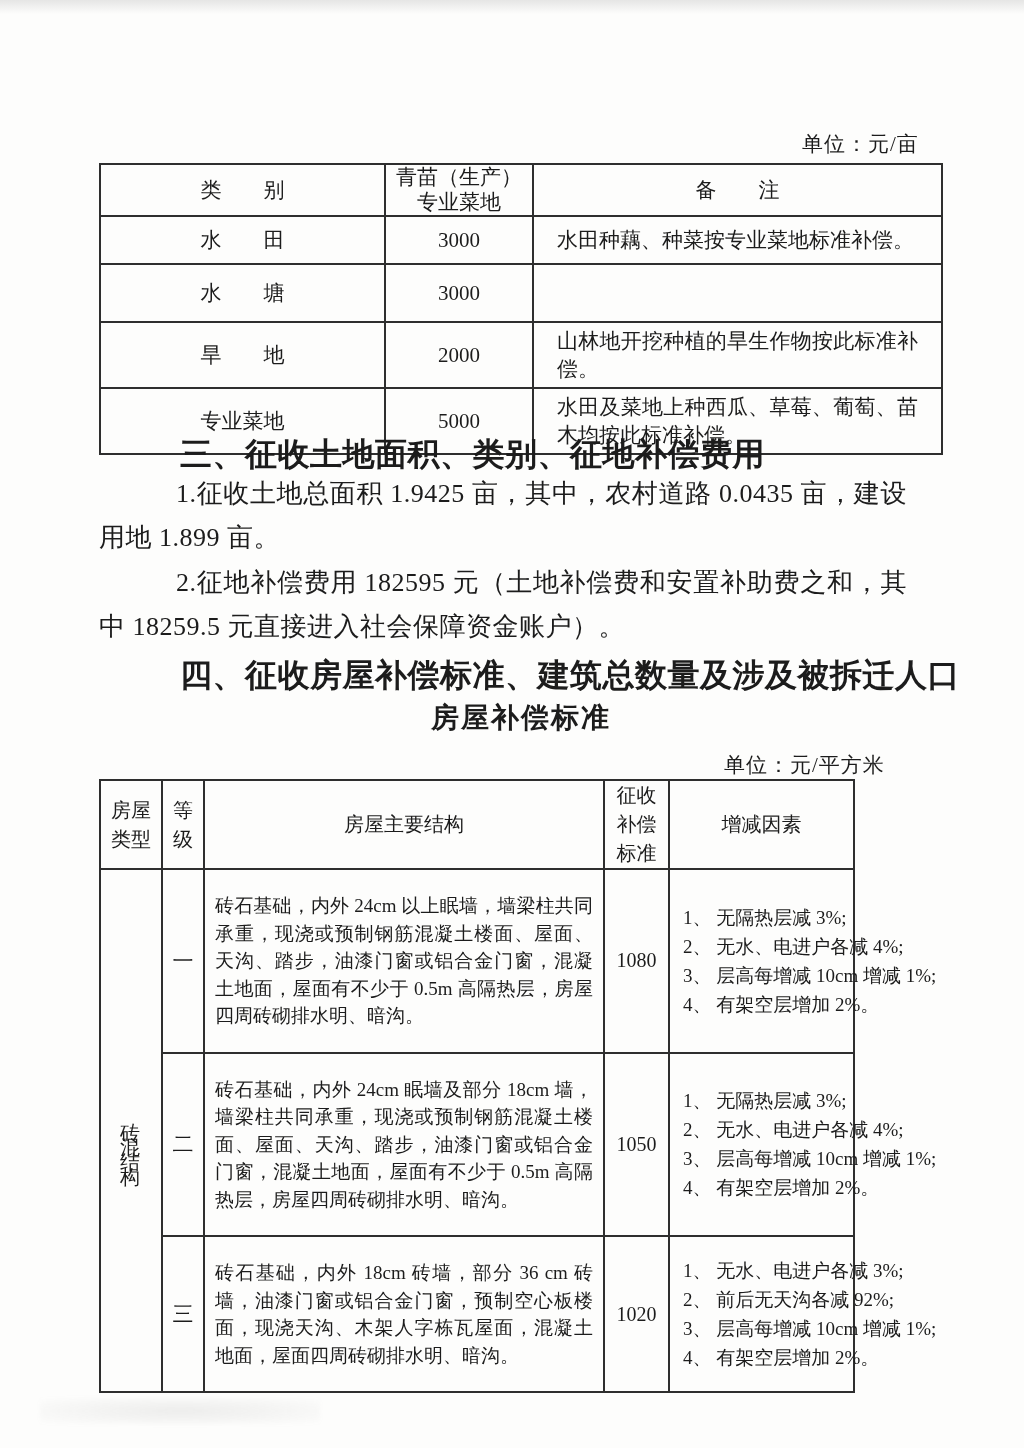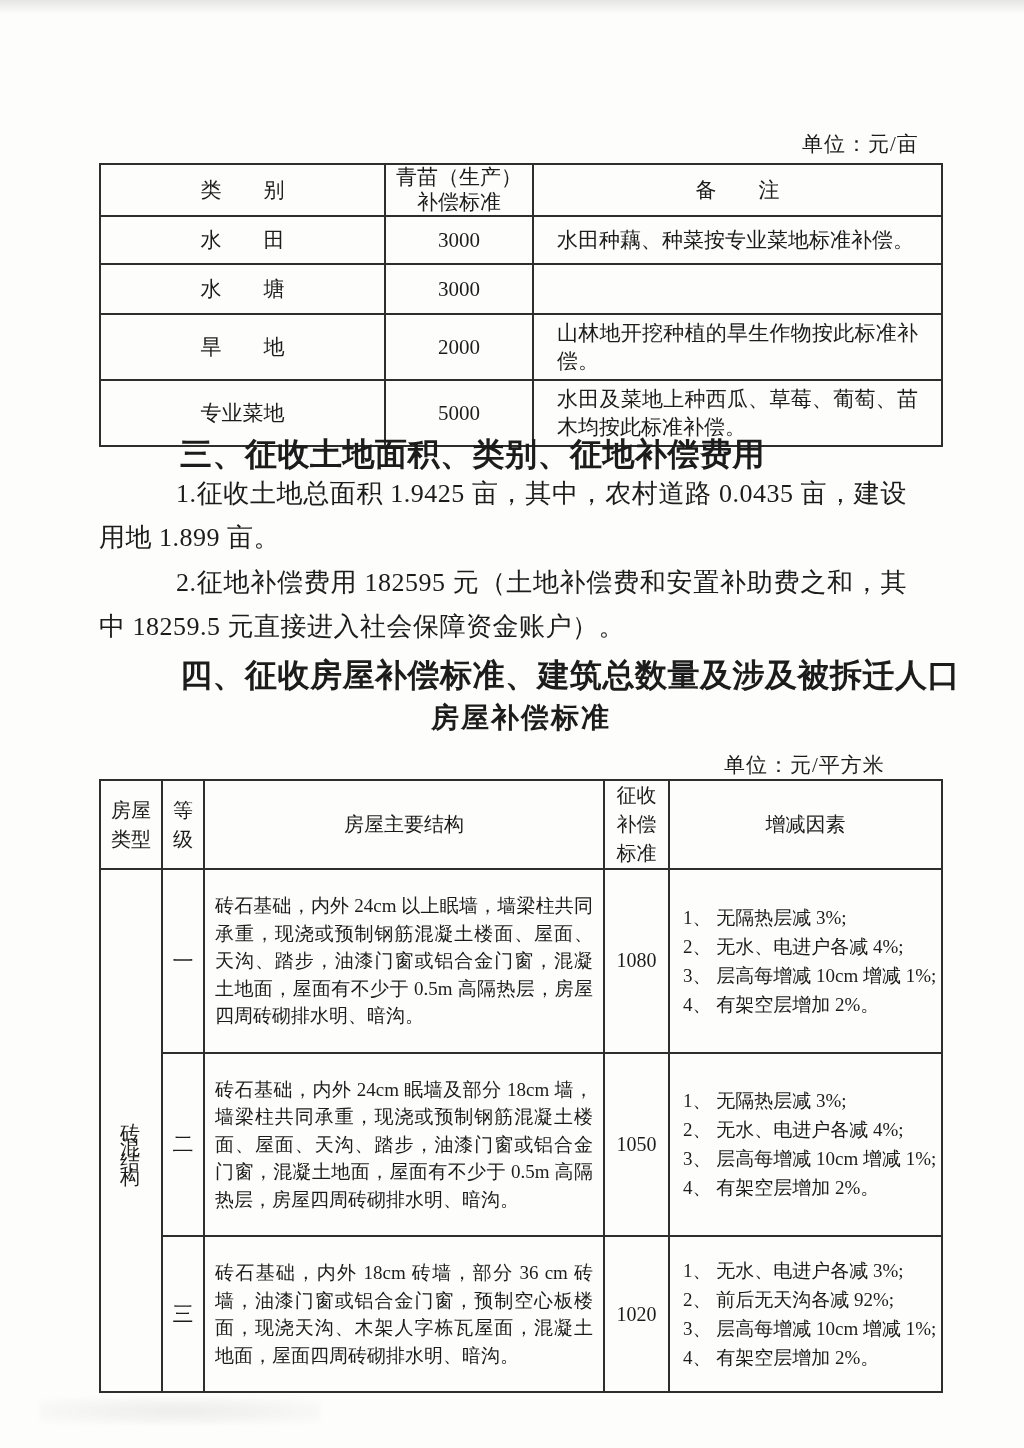--- a/index.html
+++ b/index.html
@@ -35,21 +35,21 @@
   th, td { border:2px solid #2e2e2e; font-weight:normal; vertical-align:middle; }
   .center { text-align:center; }
   .pre { white-space:pre-line; }
 
   
   #table1 { left:99px; top:163px; width:844px; }
   #table1 th, #table1 td { font-size:21px; }
   #table1 .remark { text-align:left; padding:4px 23px; text-align:justify; }
   #table1 tr.hdr   { height:50px; }
   #table1 tr.r1    { height:48px; }
-  #table1 tr.r2    { height:50px; }
+  #table1 tr.r2    { height:58px; }
   #table1 tr.r3    { height:50px; }
   #table1 tr.r4    { height:56px; }
   #table1 .pre { line-height:25px; }
 
   
   .sec-heading {
     position:absolute;
     font-size:32px; font-weight:bold;
     white-space:nowrap; letter-spacing:0.5px;
   }
@@ -63,21 +63,21 @@
     letter-spacing:0.5px;
   }
   #para1 { top:472px; }
   #para2 { top:561px; }
   #housing-title {
     position:absolute; left:99px; top:699px; width:844px;
     text-align:center; font-size:28px; font-weight:bold; letter-spacing:2px;
   }
 
   
-  #table2 { left:99px; top:779px; width:844px; }
+  #table2 { left:99px; top:779px; width:756px; }
   #table2 th { font-size:20px; line-height:29px; }
   #table2 tr.hdr { height:85px; }
   #table2 tr.hr1 { height:142px; }
   #table2 tr.hr2 { height:145px; }
   #table2 tr.hr3 { height:122px; }
   #table2 .grade { text-align:center; font-size:21px; }
   #table2 .structure {
     font-size:19px; line-height:27.5px;
     padding:22px 10px; text-align:justify;
   }
@@ -105,21 +105,21 @@
   <table id="table1">
     <colgroup>
       <col style="width:285px">
         <col style="width:148px">
         <col>
     </colgroup>
     <tbody>
         <tr class="hdr">
       <th class="center">类　　别</th>
       <th class="center pre">青苗（生产）
-补偿标准</th>
+专业菜地</th>
       <th class="center">备　　注</th>
     </tr>
     <tr class="r1">
       <td class="center">水　　田</td>
       <td class="center">3000</td>
       <td class="remark">水田种藕、种菜按专业菜地标准补偿。</td>
     </tr>
     <tr class="r2">
       <td class="center">水　　塘</td>
       <td class="center">3000</td>

